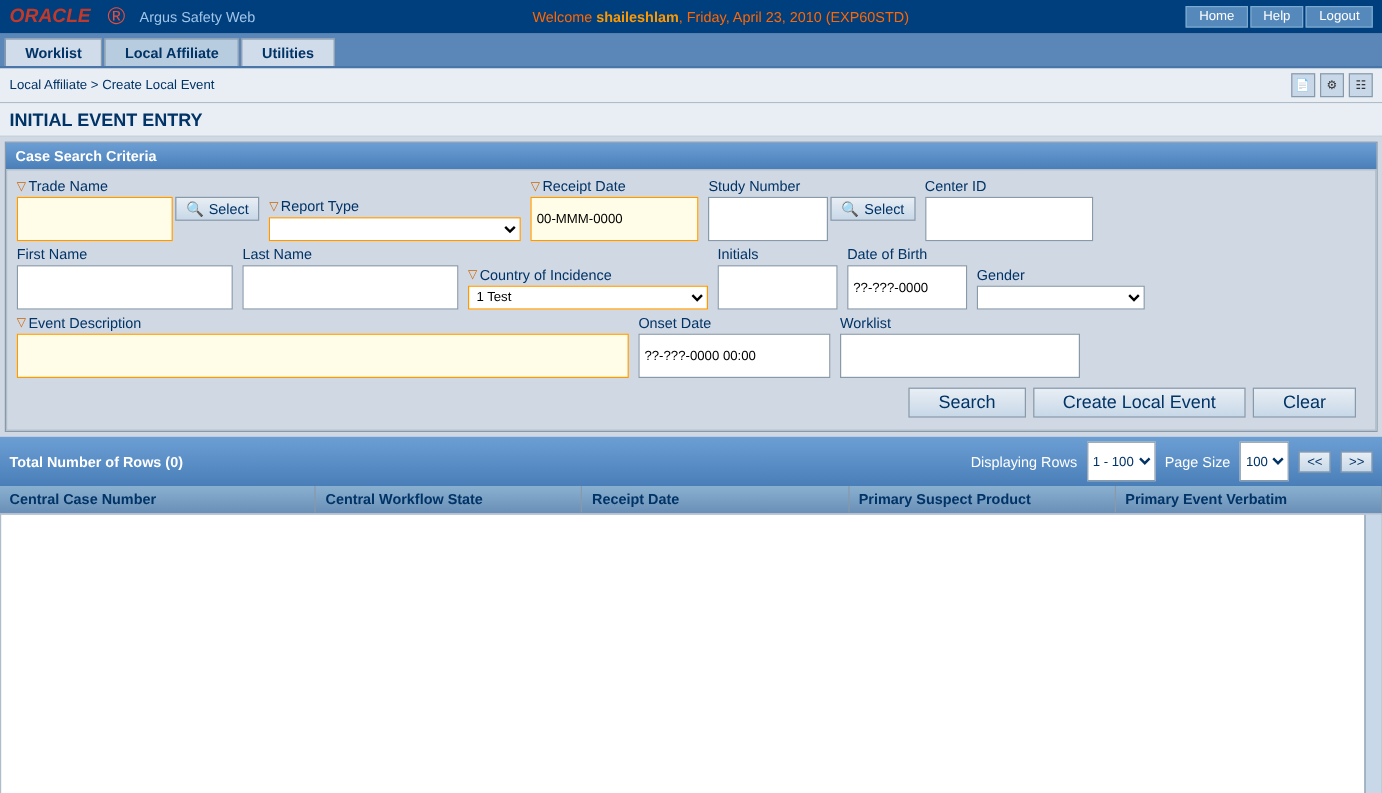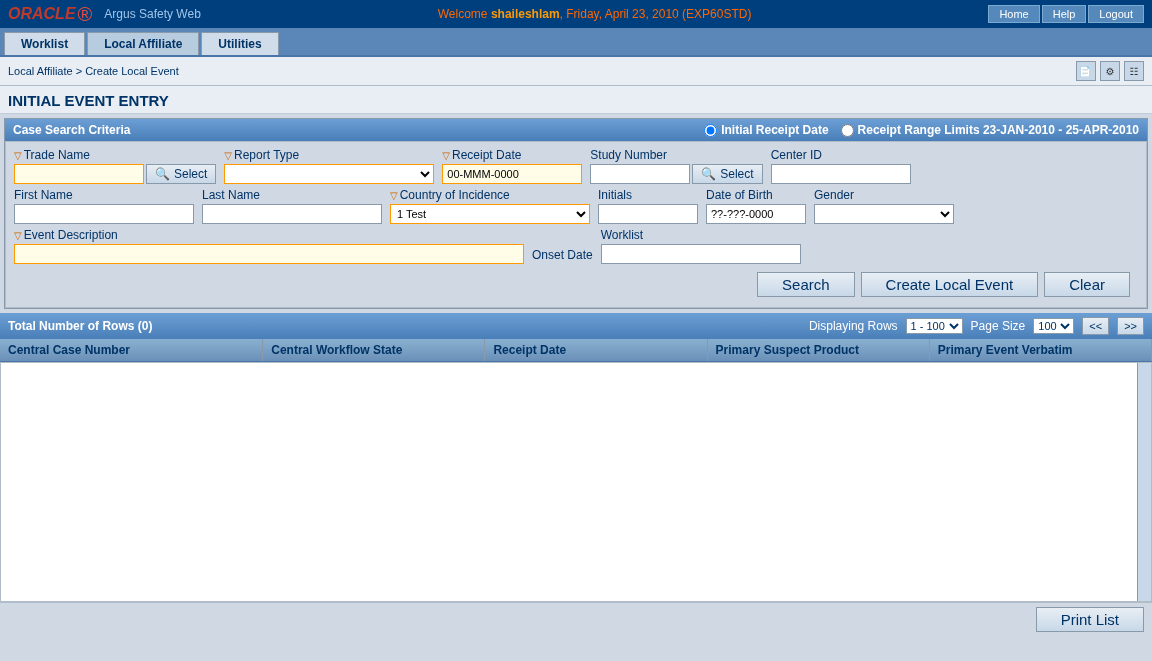--- a/index.html
+++ b/index.html
@@ -10,21 +10,21 @@
       background: #003f7d;
       display: flex;
       align-items: center;
       justify-content: space-between;
       padding: 4px 8px;
       height: 28px;
     }
     .oracle-logo {
       display: flex;
       align-items: center;
-      gap: 2px;
+      gap: 14px;
     }
     .oracle-text {
       color: #c0392b;
       font-size: 16px;
       font-weight: bold;
       font-style: italic;
     }
     .oracle-dot { color: #e74c3c; font-size: 20px; }
     .app-title { color: #a0c4e8; font-size: 12px; margin-left: 12px; }
     .welcome-text { color: #a0c4e8; font-size: 11px; flex: 1; text-align: center; }
@@ -131,21 +131,21 @@
       align-items: center;
       gap: 2px;
     }
     .filter-icon { color: #cc6600; font-size: 10px; }
 
     .form-input {
       border: 1px solid #8899aa;
       padding: 2px 4px;
       font-size: 11px;
       background: white;
-      height: 20px;
+      height: 37px;
     }
     .form-input.highlight { border: 1px solid #ff9900; background: #fffde8; }
 
     .form-select {
       border: 1px solid #8899aa;
       padding: 1px 2px;
       font-size: 11px;
       background: white;
       height: 20px;
     }
@@ -186,21 +186,21 @@
       color: white;
       padding: 4px 8px;
       display: flex;
       align-items: center;
       justify-content: space-between;
       font-size: 11px;
     }
     .results-left { font-weight: bold; }
     .results-right { display: flex; align-items: center; gap: 8px; }
     .page-select {
-      height: 16px;
+      height: 33px;
       border: 1px solid #8899aa;
       font-size: 11px;
       background: white;
       color: #003366;
     }
     .nav-btn {
       background: linear-gradient(to bottom, #e8eef4, #c8d8e8);
       border: 1px solid #8899aa;
       padding: 1px 6px;
       font-size: 11px;
@@ -296,30 +296,20 @@
   </div>
 </div>
 
 <div class="page-title">INITIAL EVENT ENTRY</div>
 
 <div class="main-content">
   <div class="section-wrapper">
 
     <div class="section-header">
       <span>Case Search Criteria</span>
-      <div class="radio-group">
-        <label class="radio-label">
-          <input type="radio" name="dateType" checked="" style="">
-          <span>Initial Receipt Date</span>
-        </label>
-        <label class="radio-label">
-          <input type="radio" name="dateType" style="">
-          <span>Receipt Range Limits 23-JAN-2010 - 25-APR-2010</span>
-        </label>
-      </div>
     </div>
 
     <div class="form-area">
 
       <div class="form-row">
         <div class="form-field">
           <span class="field-label">
             <span class="filter-icon">▽</span>
             <span>Trade Name</span>
           </span>
@@ -426,20 +416,21 @@
             <span class="filter-icon">▽</span>
             <span>Event Description</span>
           </span>
           <input type="text" class="form-input highlight" style="width: 510px;" value="">
         </div>
 
         <div class="form-field">
           <span class="field-label">
             <span>Onset Date</span>
           </span>
+          <input type="text" class="form-input" style="width: 160px;" value="??-???-0000 00:00">
         </div>
 
         <div class="form-field">
           <span class="field-label">
             <span>Worklist</span>
           </span>
           <input type="text" class="form-input" style="width: 200px;" value="">
         </div>
       </div>
 

